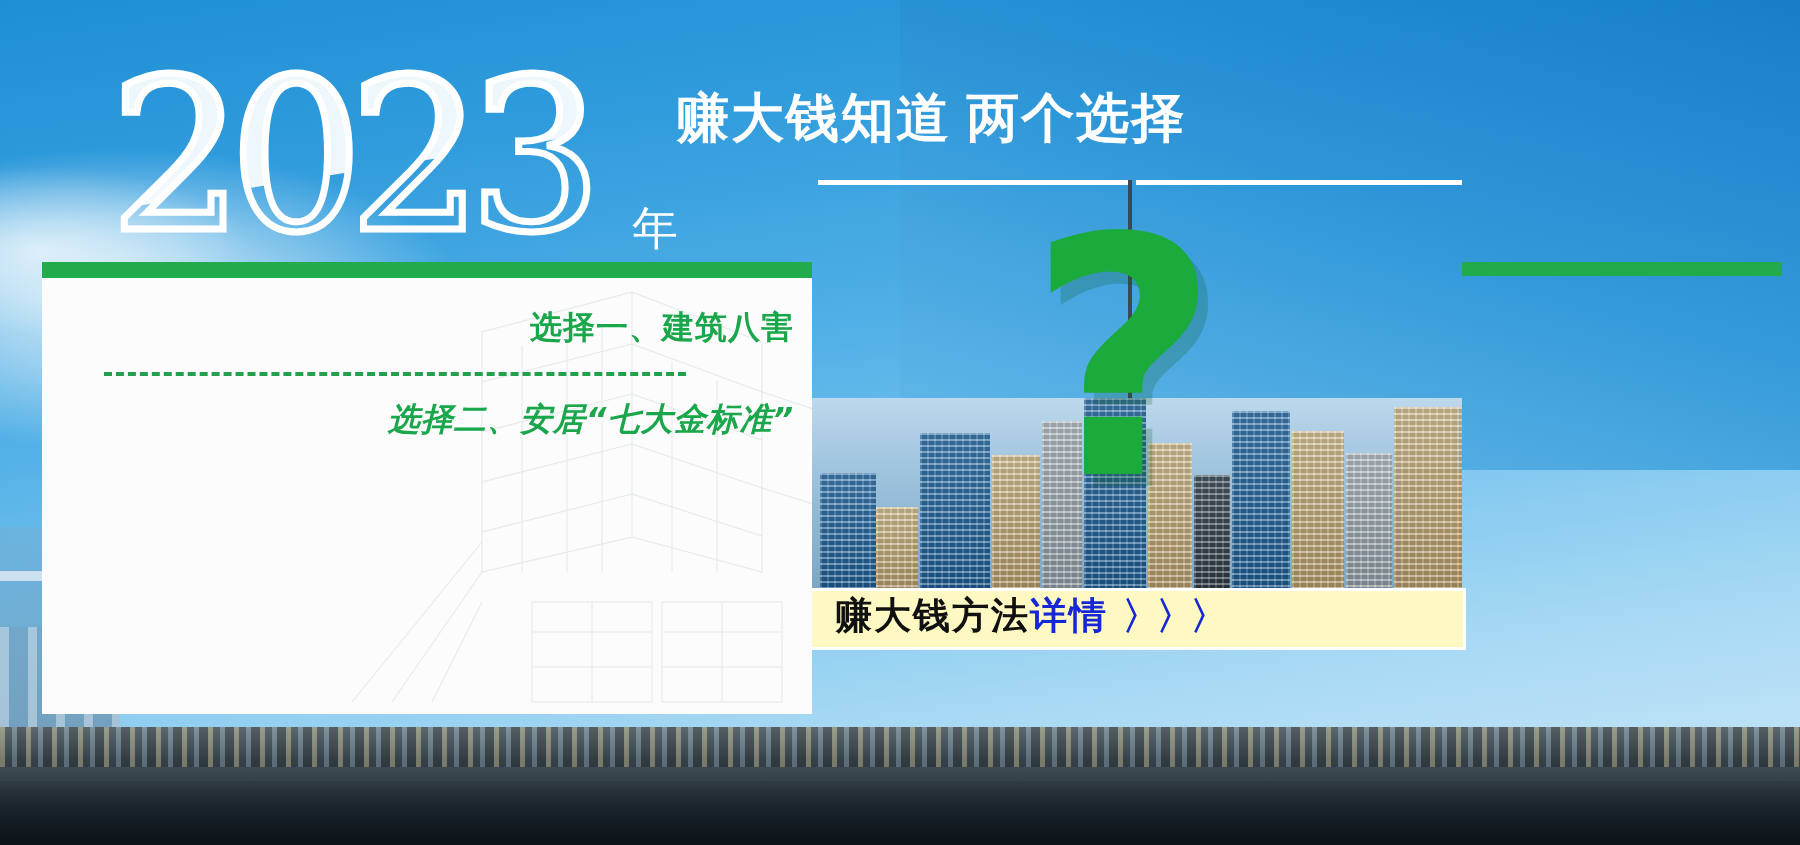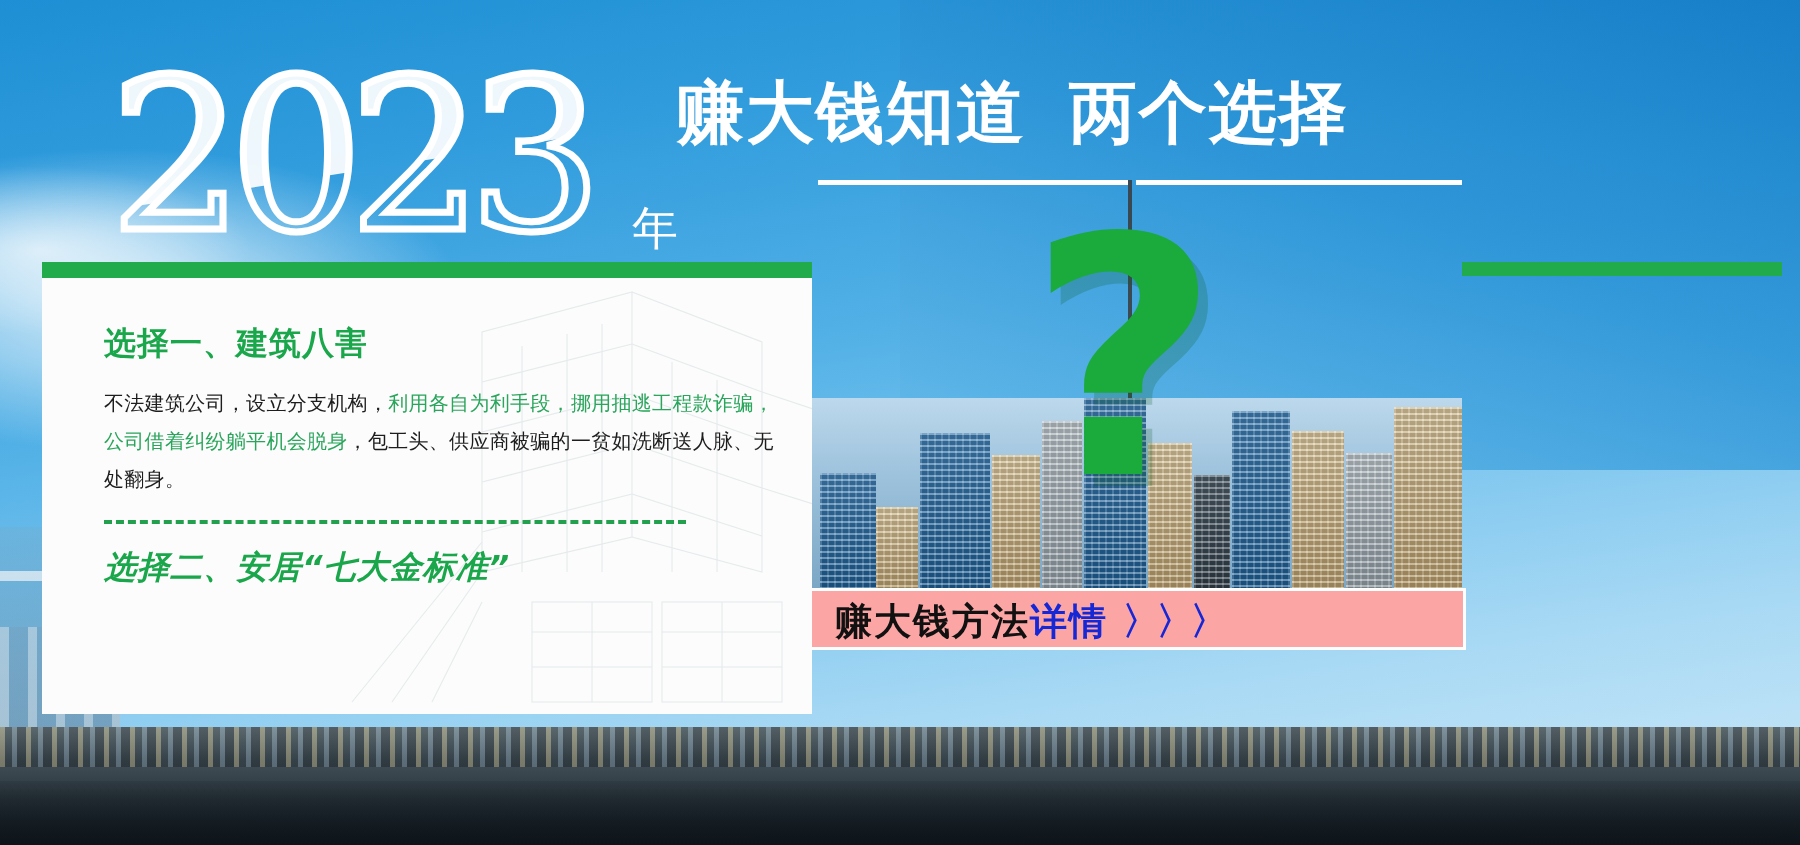--- a/index.html
+++ b/index.html
@@ -73,23 +73,23 @@
   }
   .year-suffix {
     position:absolute; left:632px; top:198px;
     font-size:46px; color:#ffffff; font-weight:500;
     font-family:"DejaVu Sans","Liberation Sans",sans-serif;
   }
 
   
   .headline {
     position:absolute; left:676px; top:76px;
-    font-size:68px; line-height:84px; color:#ffffff;
+    font-size:53px; line-height:84px; color:#ffffff;
     font-weight:700; letter-spacing:2px; white-space:nowrap;
-    font-family:Liberation Mono, monospace;
+    font-family:Liberation Serif, serif;
   }
   .rule-l { position:absolute; left:818px; top:180px; width:310px; height:5px; background:#ffffff; }
   .rule-r { position:absolute; left:1136px; top:180px; width:326px; height:5px; background:#ffffff; }
   .rule-v { position:absolute; left:1128px; top:180px; width:4px; height:420px; background:#3a3a3a; opacity:.85; }
 
   
   .ghost {
     position:absolute; color:rgba(255,255,255,.34);
     font-weight:700; letter-spacing:6px; user-select:none;
     font-family:"DejaVu Sans","Liberation Sans",sans-serif;
@@ -116,22 +116,22 @@
   .qmark {
     position:absolute; left:1028px; top:210px;
     font-size:330px; line-height:300px; color:#1aab3c; font-weight:700;
     font-family:"DejaVu Sans","Liberation Sans",sans-serif;
     text-shadow:10px 12px 0 rgba(10,90,30,.22);
   }
 
   
   .cta {
     position:absolute; left:806px; top:588px; width:660px; height:62px;
-    background:#fca5a5; border:3px solid #ffffff;
-    display:flex; align-items:flex-end; padding:0 26px;
+    background:#fef9c3; border:3px solid #ffffff;
+    display:flex; align-items:flex-start; padding:0 26px;
   }
   .cta-main {
     font-size:37px; font-weight:700; color:#111111; letter-spacing:2px;
     font-family:"DejaVu Sans","Liberation Sans",sans-serif;
   }
   .cta-link {
     font-size:37px; font-weight:700; color:#1627d6; letter-spacing:2px;
     font-family:"DejaVu Sans","Liberation Sans",sans-serif;
   }
   .cta-arrows {
@@ -141,21 +141,21 @@
 
   
   .card {
     position:absolute; left:42px; top:262px; width:770px; height:452px;
     background:#fbfcfb; overflow:hidden;
   }
   .card-top { position:absolute; left:0; top:0; width:770px; height:16px; background:#22ab4b; }
   .blueprint {
     position:absolute; right:-40px; top:10px; width:520px; height:440px; opacity:.5;
   }
-  .card-body { position:absolute; left:62px; top:60px; width:690px; }
+  .card-body { position:absolute; left:62px; top:44px; width:690px;text-align:right; }
 
   .sec-title {
     font-size:32px; font-weight:700; color:#1aa64a; letter-spacing:1px;
     font-family:"DejaVu Sans","Liberation Sans",sans-serif;
   }
   .sec-para {
     margin-top:18px; font-size:20px; line-height:38px; color:#1d1d1d;
     letter-spacing:.3px; width:682px;
     font-family:"DejaVu Sans","Liberation Sans",sans-serif;
   }
@@ -274,23 +274,20 @@
           <path d="M330 395 L450 395"></path>
         <path d="M260 330 L260 430"></path>
           <path d="M390 330 L390 430"></path>
       </g>
     </svg>
 
     <div class="card-body">
 
       <div>
         <div class="sec-title">选择一、建筑八害</div>
-        <div class="sec-para">
-          <span>不法建筑公司，设立分支机构，</span><span class="hl">利用各自为利手段，挪用抽逃工程款诈骗，公司借着纠纷躺平机会脱身</span><span>，包工头、供应商被骗的一贫如洗断送人脉、无处翻身。</span>
-        </div>
       </div>
 
       <div class="divider"></div>
 
       <div class="sec2">
         <div class="sec-title">选择二、安居“七大金标准”</div>
       </div>
 
     </div>
   </div>

